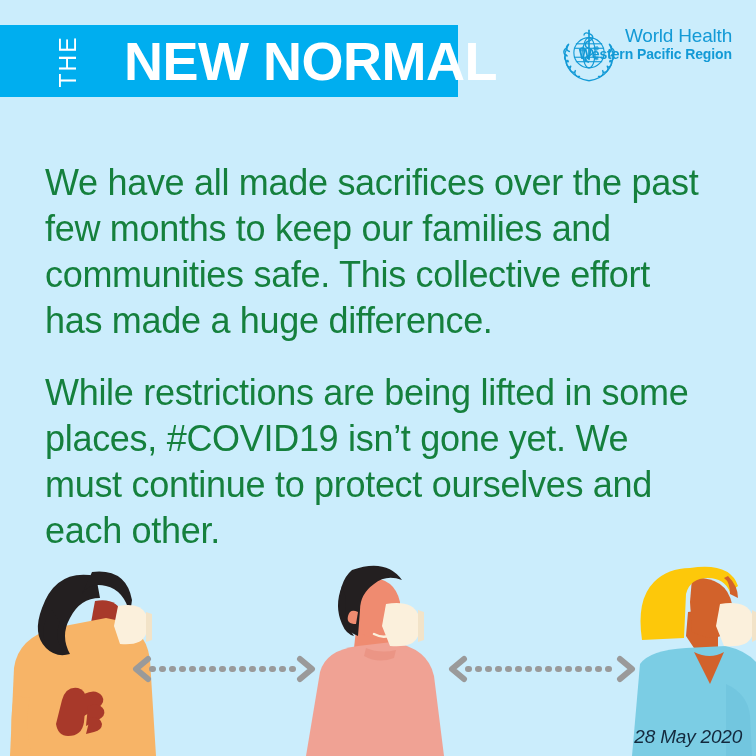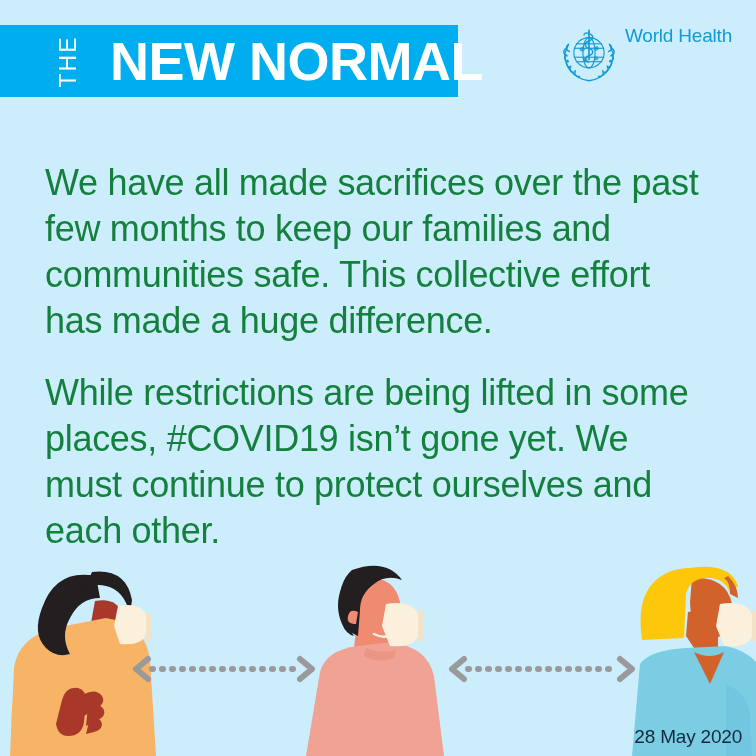--- a/index.html
+++ b/index.html
@@ -39,21 +39,21 @@
     margin-right: 6px;
     white-space: nowrap;
   }
   .title-main {
     color: #ffffff;
     font-size: 54px;
     font-weight: bold;
     letter-spacing: -0.5px;
     line-height: 1;
     white-space: nowrap;
-    margin-left: 10px;
+    margin-left: 24px;
   }
 
   
   .who-logo {
     position: absolute;
     right: 24px;
     top: 26px;
     display: flex;
     align-items: flex-start;
   }
@@ -129,20 +129,21 @@
   
   .date-stamp {
     position: absolute;
     right: 14px;
     bottom: 8px;
     color: #13293d;
     font-size: 19px;
     font-weight: normal;
     letter-spacing: -0.2px;
     white-space: nowrap;
+    font-style: italic;
   }
 </style>
 </head>
 <body>
 
 <div class="card">
 
   <div class="title-banner">
     <span class="title-the">THE</span>
     <span class="title-main">NEW NORMAL</span>
@@ -194,20 +195,21 @@
         </g>
         <g stroke="#139ad6" stroke-width="2.4" fill="none">
           <path d="M50 12 c9 3 9 10 0 13 -9 3 -9 10 0 13 9 3 9 10 0 13 -9 3 -9 9 0 12"></path>
           <path d="M50 12 c-5 -3 -9 -1 -9 3"></path>
         </g>
       </svg>
     </span>
     <span class="who-textblock">
       <span class="who-line1">World Health</span>
       <span class="who-rule"></span>
+      <span class="who-region who-lower">Western Pacific Region</span>
     </span>
   </div>
 
   <div class="body-copy">
     <p class="paragraph">We have all made sacrifices over the past few months to keep our families and communities safe. This collective effort has made a huge difference.</p>
     <p class="paragraph">While restrictions are being lifted in some places, #COVID19 isn’t gone yet. We must continue to protect ourselves and each other.</p>
   </div>
 
   <div class="illustration">
     <svg viewBox="0 0 756 200" xmlns="http://www.w3.org/2000/svg" aria-hidden="true">

